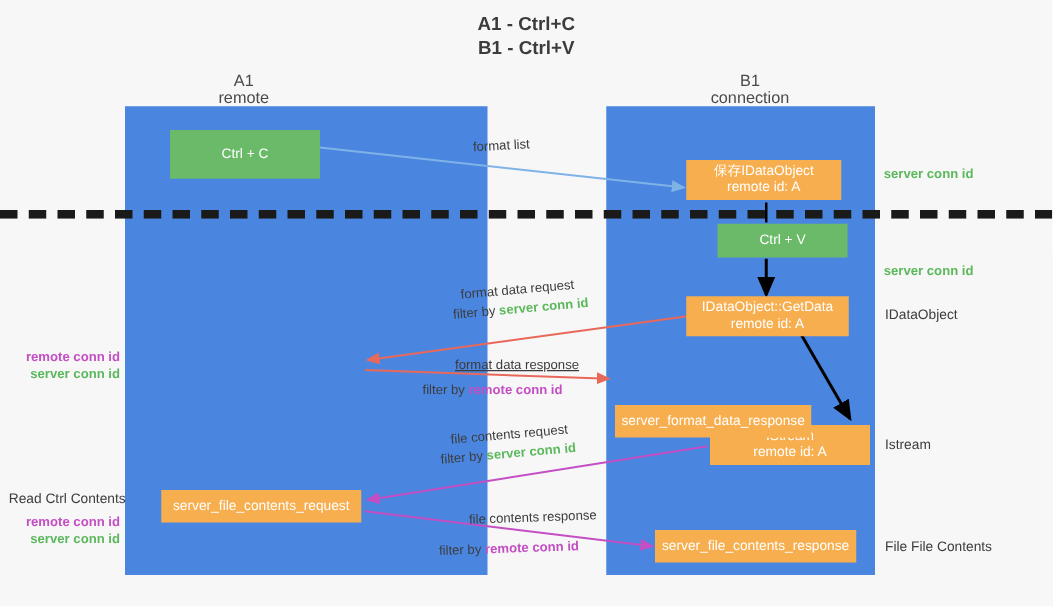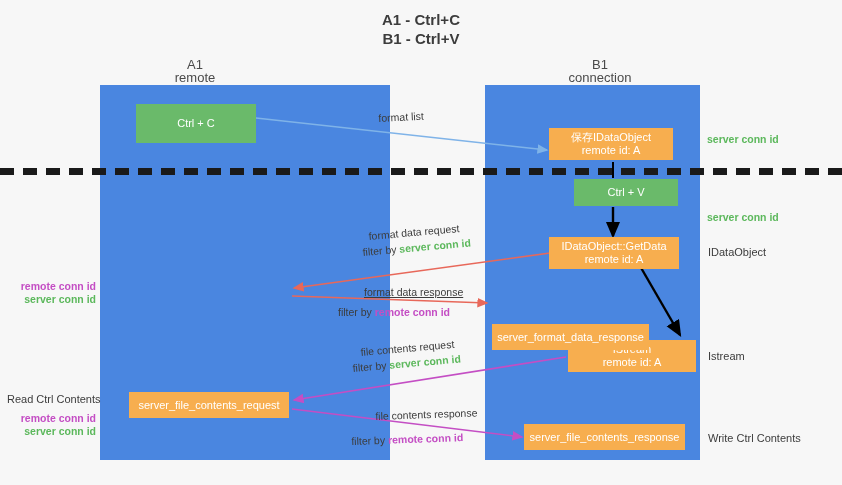--- a/index.html
+++ b/index.html
@@ -197,21 +197,21 @@
 
   <div class="flow-label" style="left:375px; top:409px; transform: rotate(-2deg);">file contents response</div>
   <div class="flow-label" style="left:351px; top:434px; transform: rotate(-2deg);">
     <span>filter by </span><span class="purple-txt">remote conn id</span>
   </div>
 
   <div class="label green-txt" style="left:707px; top:132px;">server conn id</div>
   <div class="label green-txt" style="left:707px; top:210px;">server conn id</div>
   <div class="plain-side" style="left:708px; top:245px;">IDataObject</div>
   <div class="plain-side" style="left:708px; top:349px;">Istream</div>
-  <div class="plain-side" style="left:708px; top:431px;">Write Ctrl Contents</div>
+  <div class="plain-side" style="left:708px; top:431px;">File File Contents</div>
 
   <div class="label right purple-txt" style="left:0px; top:279px; width:96px;">remote conn id</div>
   <div class="label right green-txt" style="left:0px; top:292px; width:96px;">server conn id</div>
 
   <div class="plain-side" style="left:7px; top:392px;">Read Ctrl Contents</div>
   <div class="label right purple-txt" style="left:0px; top:411px; width:96px;">remote conn id</div>
   <div class="label right green-txt" style="left:0px; top:424px; width:96px;">server conn id</div>
 
 </div>
 

